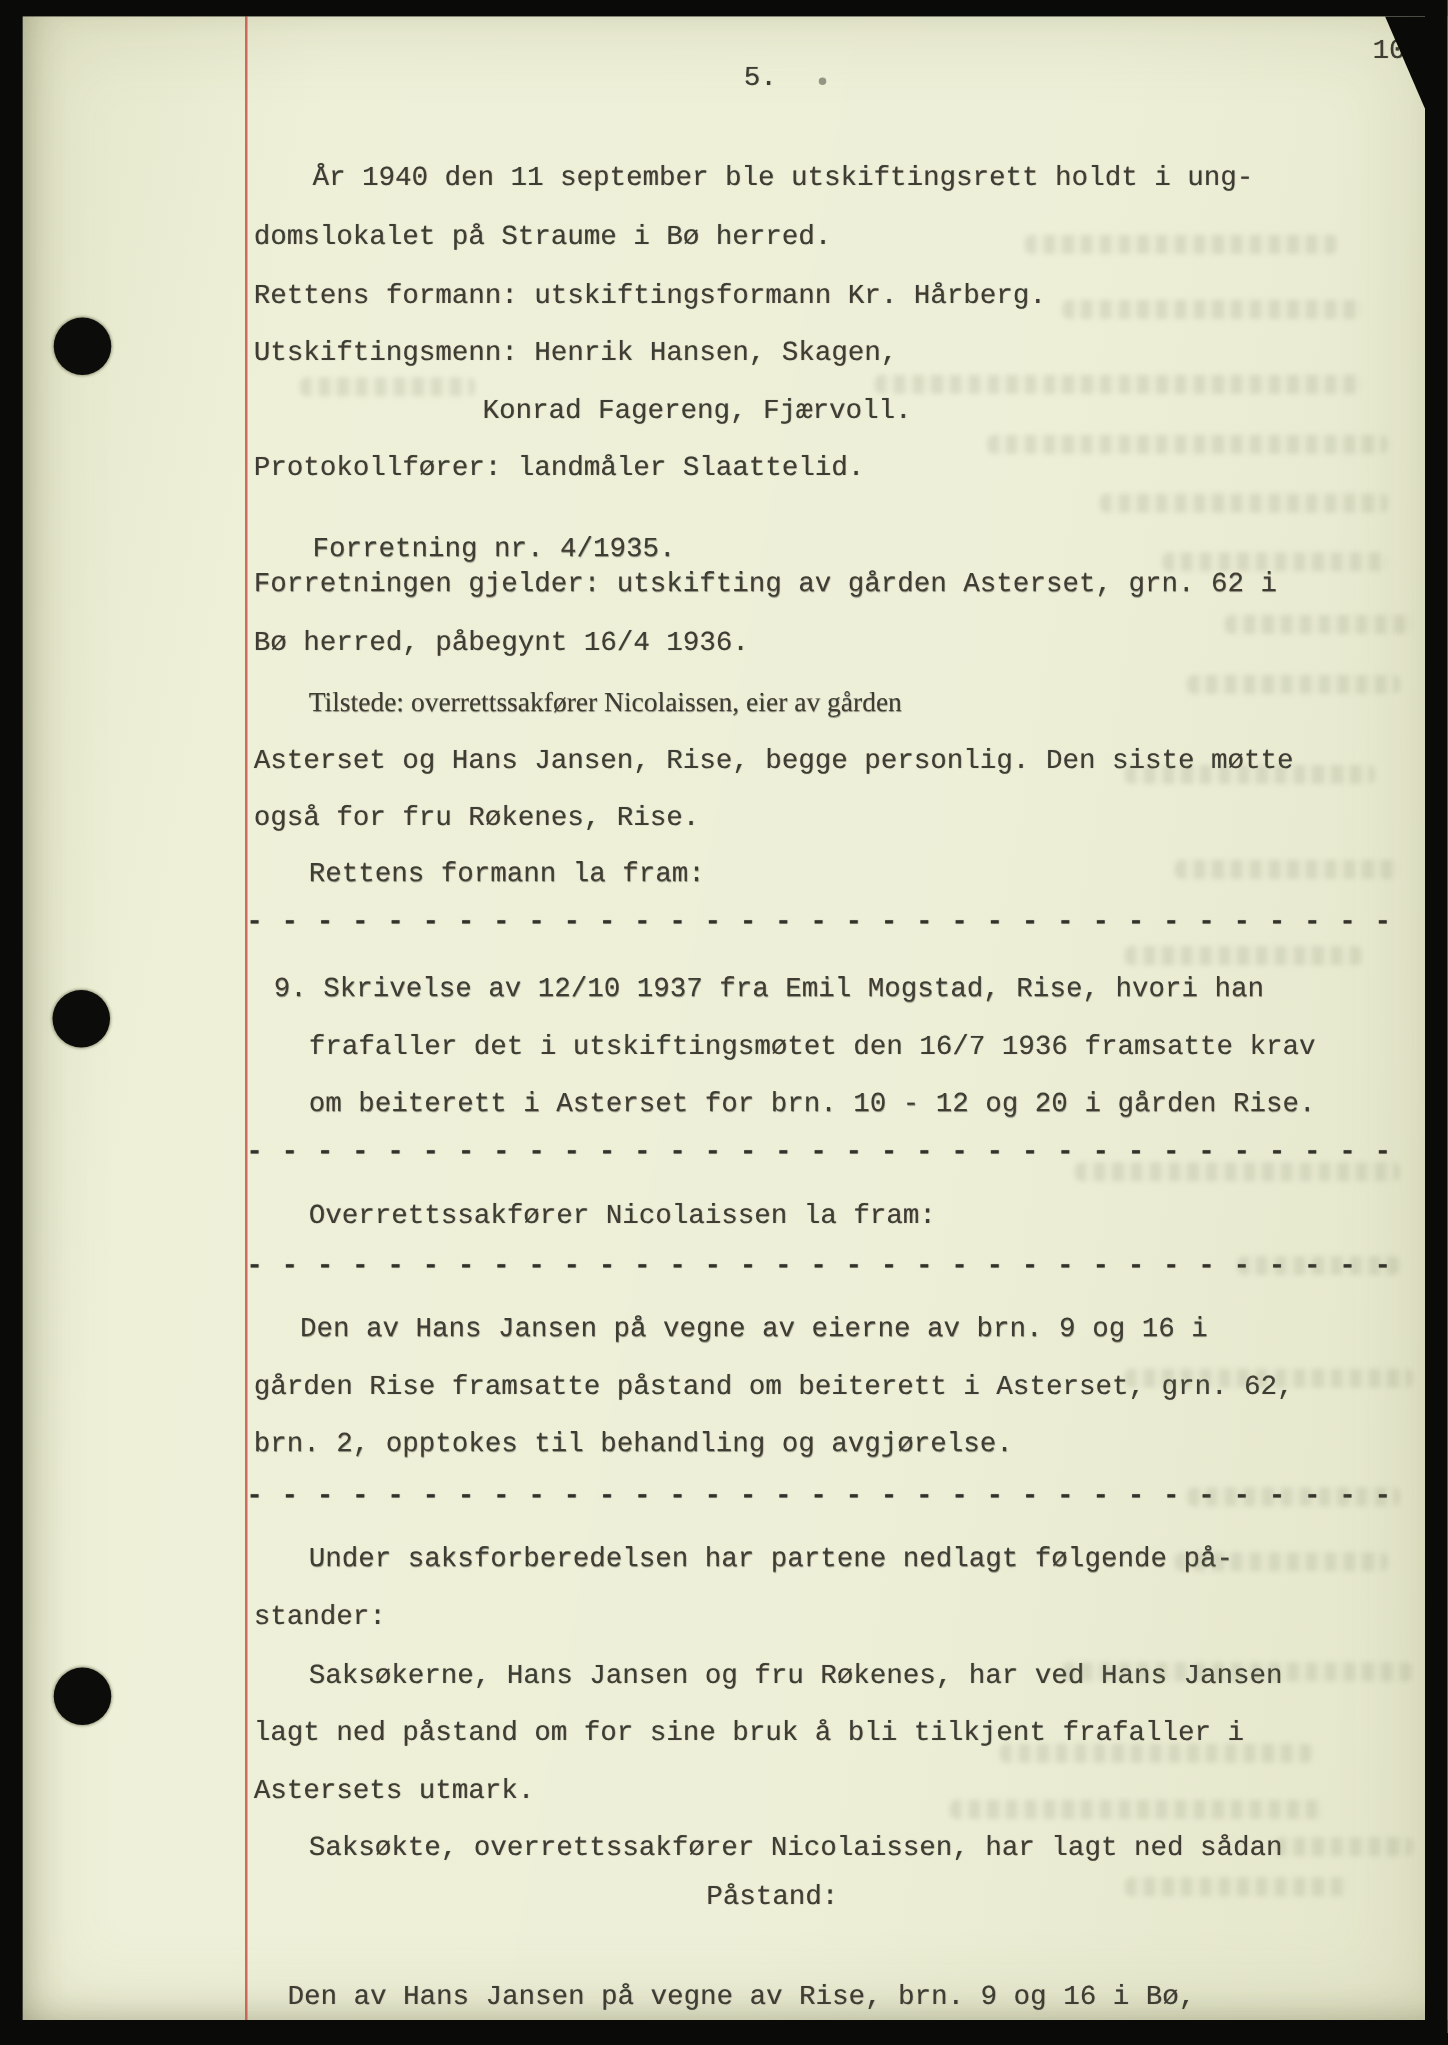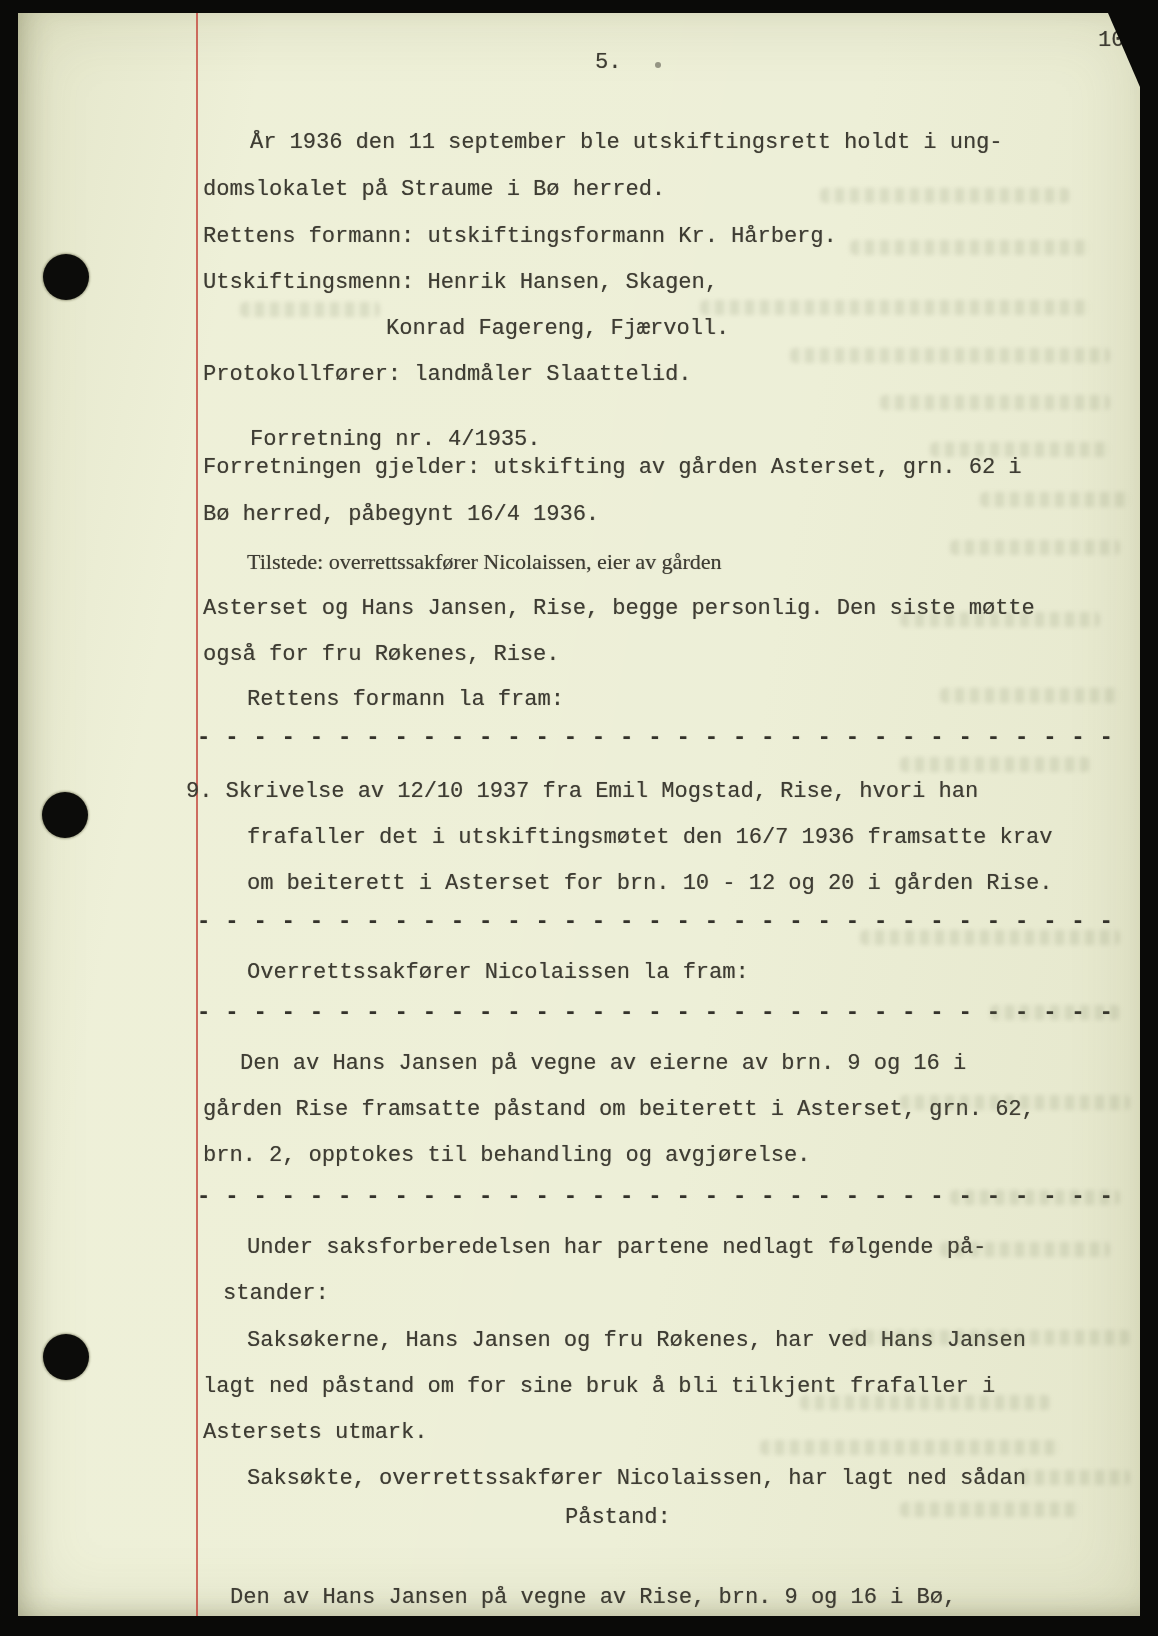--- a/index.html
+++ b/index.html
@@ -66,46 +66,46 @@
 <body>
 
 <div id="scan">
 
   <div id="paper"></div>
 
   <div id="margin-line"></div>
 
   <div id="text-layer">
       <div class="line" style="left: 595px; top: 50px;">5.</div>
-      <div class="line" style="left: 250px; top: 130px;">År 1936 den 11 september ble utskiftingsrett holdt i ung-</div>
+      <div class="line" style="left: 250px; top: 130px;">År 1940 den 11 september ble utskiftingsrett holdt i ung-</div>
       <div class="line" style="left: 203px; top: 177px;">domslokalet på Straume i Bø herred.</div>
       <div class="line" style="left: 203px; top: 224px;">Rettens formann: utskiftingsformann Kr. Hårberg.</div>
       <div class="line" style="left: 203px; top: 270px;">Utskiftingsmenn: Henrik Hansen, Skagen,</div>
       <div class="line" style="left: 386px; top: 316px;">Konrad Fagereng, Fjærvoll.</div>
       <div class="line" style="left: 203px; top: 362px;">Protokollfører: landmåler Slaattelid.</div>
       <div class="line" style="left: 250px; top: 408px; margin-top: 19px;">Forretning nr. 4/1935.</div>
       <div class="line" style="left: 203px; top: 455px;">Forretningen gjelder: utskifting av gården Asterset, grn. 62 i</div>
       <div class="line" style="left: 203px; top: 502px;">Bø herred, påbegynt 16/4 1936.</div>
       <div class="line" style="left: 247px; top: 549px; font-family: Liberation Serif, serif;">Tilstede: overrettssakfører Nicolaissen, eier av gården</div>
       <div class="line" style="left: 203px; top: 596px;">Asterset og Hans Jansen, Rise, begge personlig. Den siste møtte</div>
       <div class="line" style="left: 203px; top: 642px;">også for fru Røkenes, Rise.</div>
       <div class="line" style="left: 247px; top: 687px;">Rettens formann la fram:</div>
       <div class="line separator" style="left: 197px; top: 725px;">- - - - - - - - - - - - - - - - - - - - - - - - - - - - - - - - -</div>
-      <div class="line" style="left: 186px; top: 779px; text-align: center;">9. Skrivelse av 12/10 1937 fra Emil Mogstad, Rise, hvori han</div>
+      <div class="line" style="left: 219px; top: 779px; text-align: center;">9. Skrivelse av 12/10 1937 fra Emil Mogstad, Rise, hvori han</div>
       <div class="line" style="left: 247px; top: 825px;">frafaller det i utskiftingsmøtet den 16/7 1936 framsatte krav</div>
       <div class="line" style="left: 247px; top: 871px;">om beiterett i Asterset for brn. 10 - 12 og 20 i gården Rise.</div>
       <div class="line separator" style="left: 197px; top: 909px;">- - - - - - - - - - - - - - - - - - - - - - - - - - - - - - - - -</div>
       <div class="line" style="left: 247px; top: 960px;">Overrettssakfører Nicolaissen la fram:</div>
       <div class="line separator" style="left: 197px; top: 1000px;">- - - - - - - - - - - - - - - - - - - - - - - - - - - - - - - - -</div>
       <div class="line" style="left: 240px; top: 1051px;">Den av Hans Jansen på vegne av eierne av brn. 9 og 16 i</div>
       <div class="line" style="left: 203px; top: 1097px;">gården Rise framsatte påstand om beiterett i Asterset, grn. 62,</div>
       <div class="line" style="left: 203px; top: 1143px; text-align: center;">brn. 2, opptokes til behandling og avgjørelse.</div>
       <div class="line separator" style="left: 197px; top: 1184px;">- - - - - - - - - - - - - - - - - - - - - - - - - - - - - - - - -</div>
       <div class="line" style="left: 247px; top: 1235px;">Under saksforberedelsen har partene nedlagt følgende på-</div>
-      <div class="line" style="left: 203px; top: 1281px; margin-left: 20px;">stander:</div>
+      <div class="line" style="left: 203px; top: 1281px;">stander:</div>
       <div class="line" style="left: 247px; top: 1328px;">Saksøkerne, Hans Jansen og fru Røkenes, har ved Hans Jansen</div>
       <div class="line" style="left: 203px; top: 1374px;">lagt ned påstand om for sine bruk å bli tilkjent frafaller i</div>
       <div class="line" style="left: 203px; top: 1420px;">Astersets utmark.</div>
       <div class="line" style="left: 247px; top: 1466px;">Saksøkte, overrettssakfører Nicolaissen, har lagt ned sådan</div>
       <div class="line" style="left: 565px; top: 1505px;">Påstand:</div>
       <div class="line" style="left: 230px; top: 1549px; margin-top: 36px;">Den av Hans Jansen på vegne av Rise, brn. 9 og 16 i Bø,</div>
       <div class="smudge" style="left: 820px; top: 188px; width: 250px;"></div>
       <div class="smudge" style="left: 850px; top: 240px; width: 240px;"></div>
       <div class="smudge" style="left: 700px; top: 300px; width: 390px;"></div>
       <div class="smudge" style="left: 240px; top: 302px; width: 140px;"></div>

